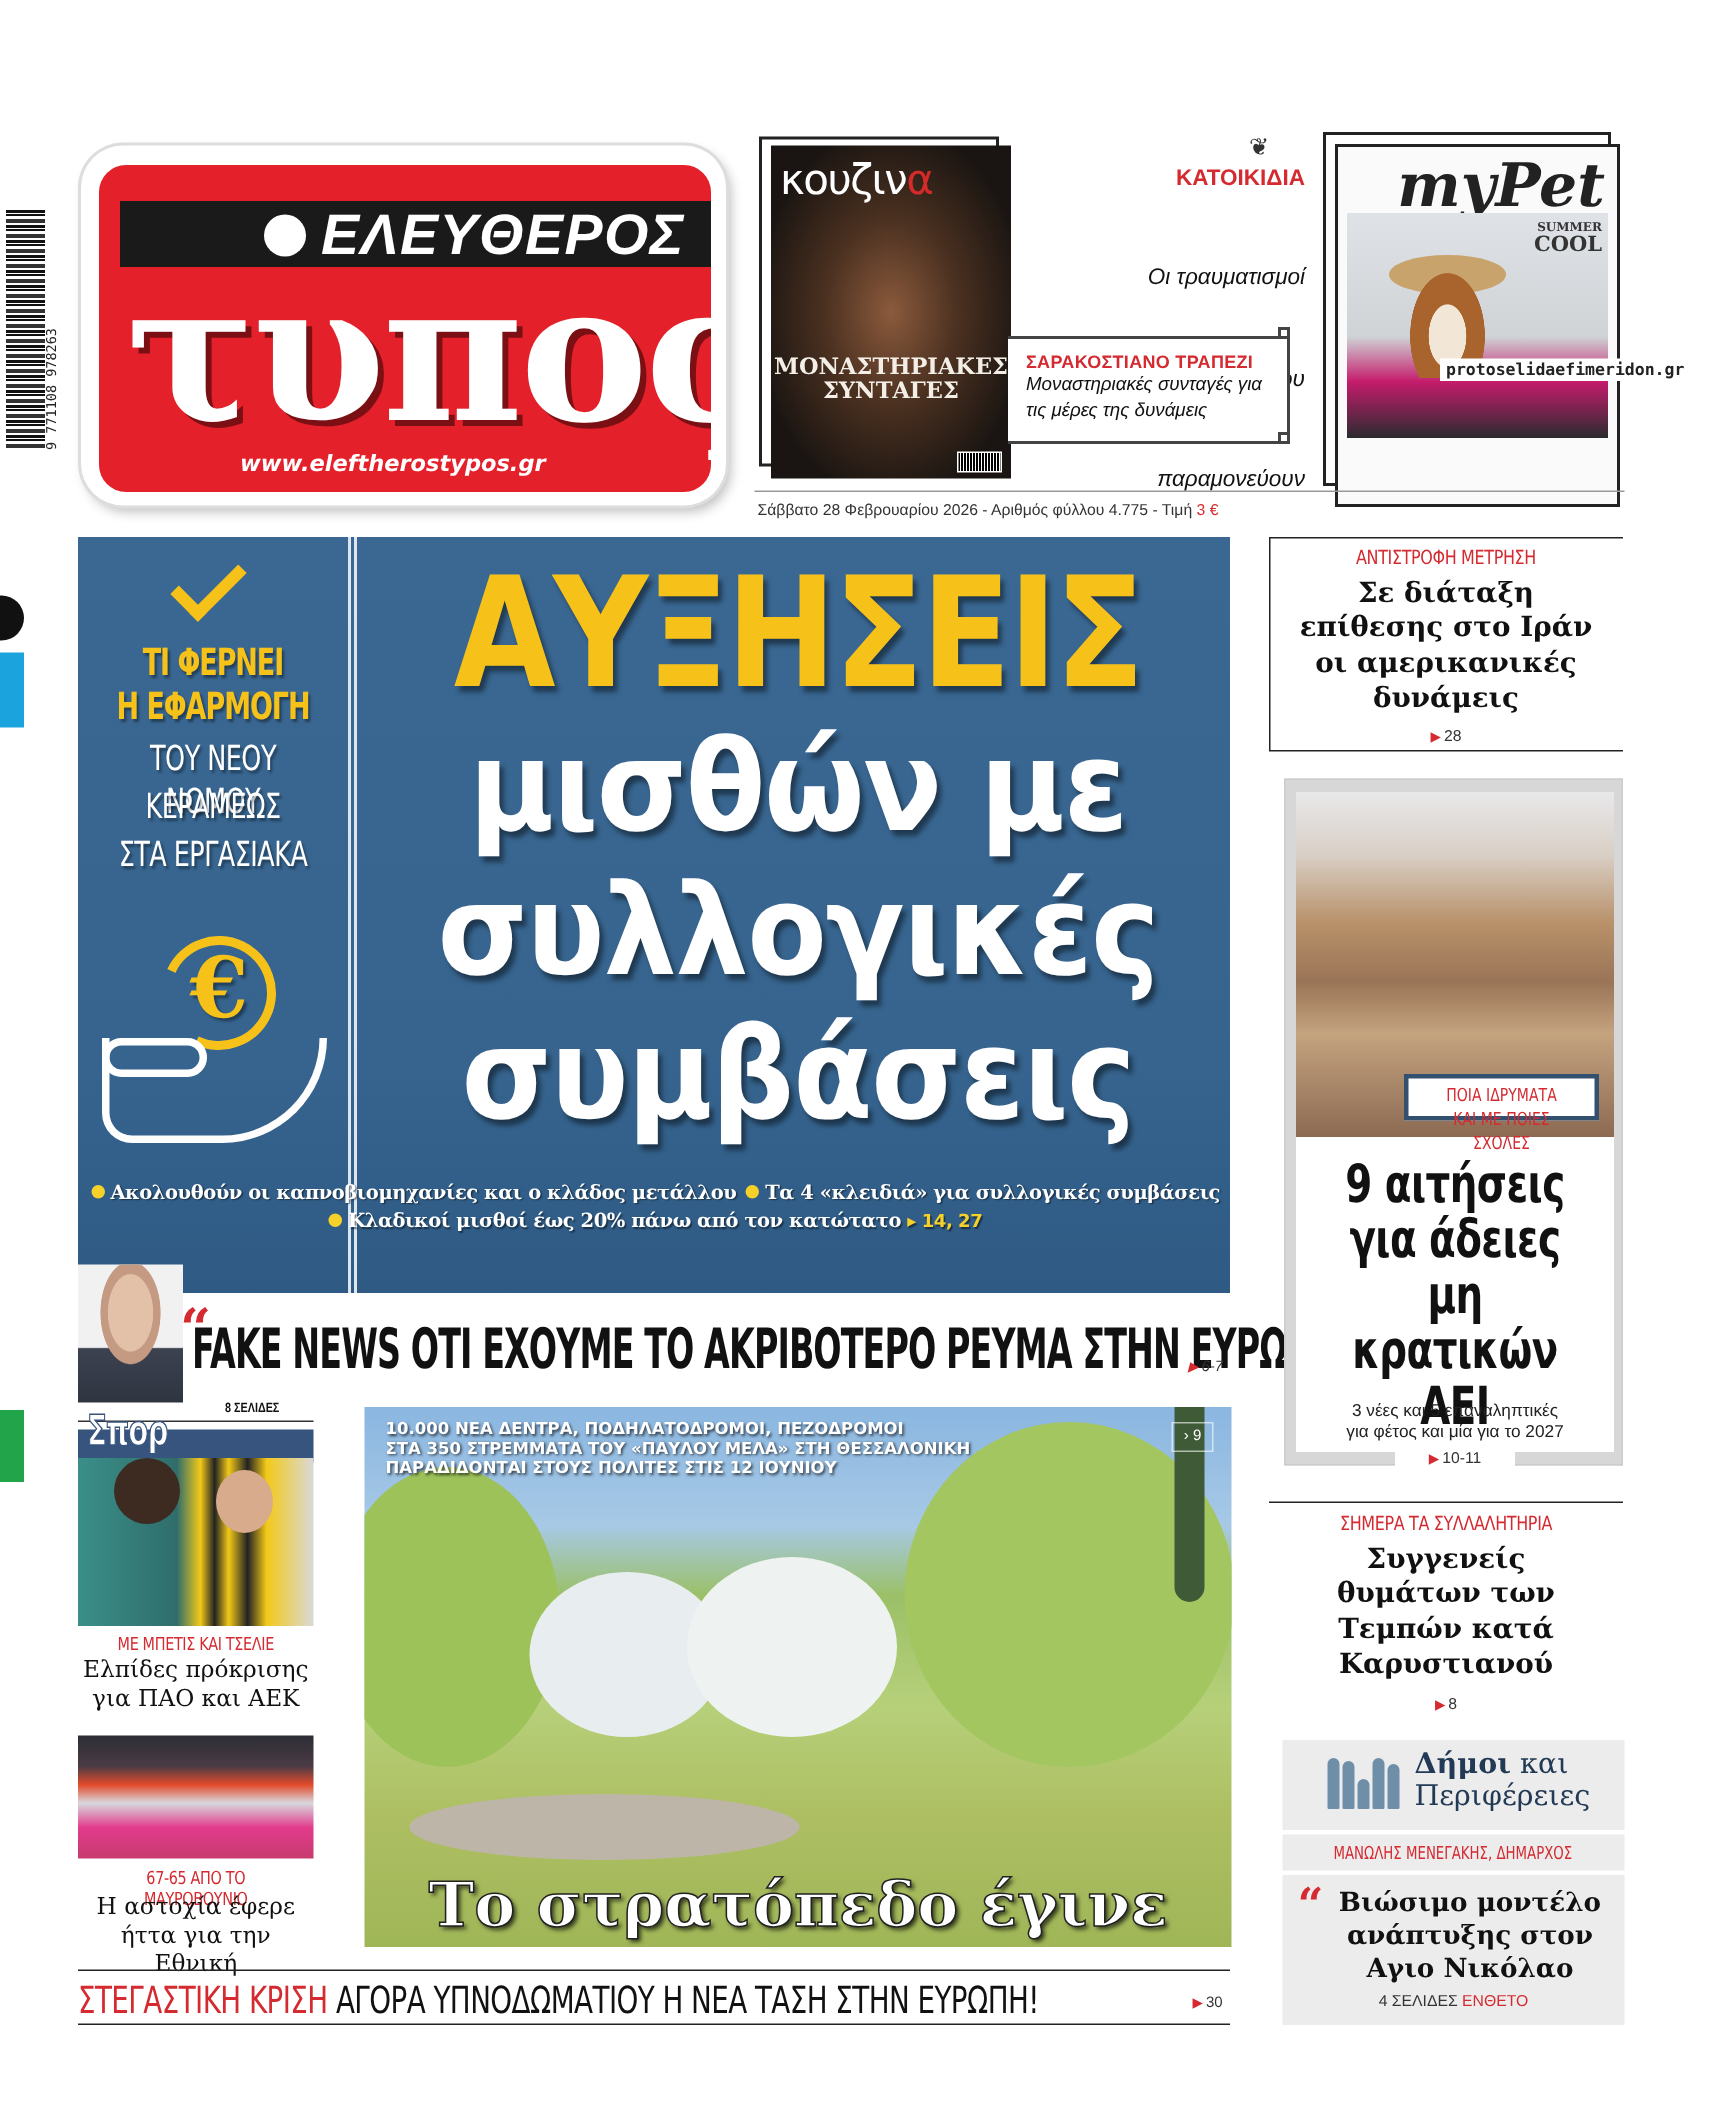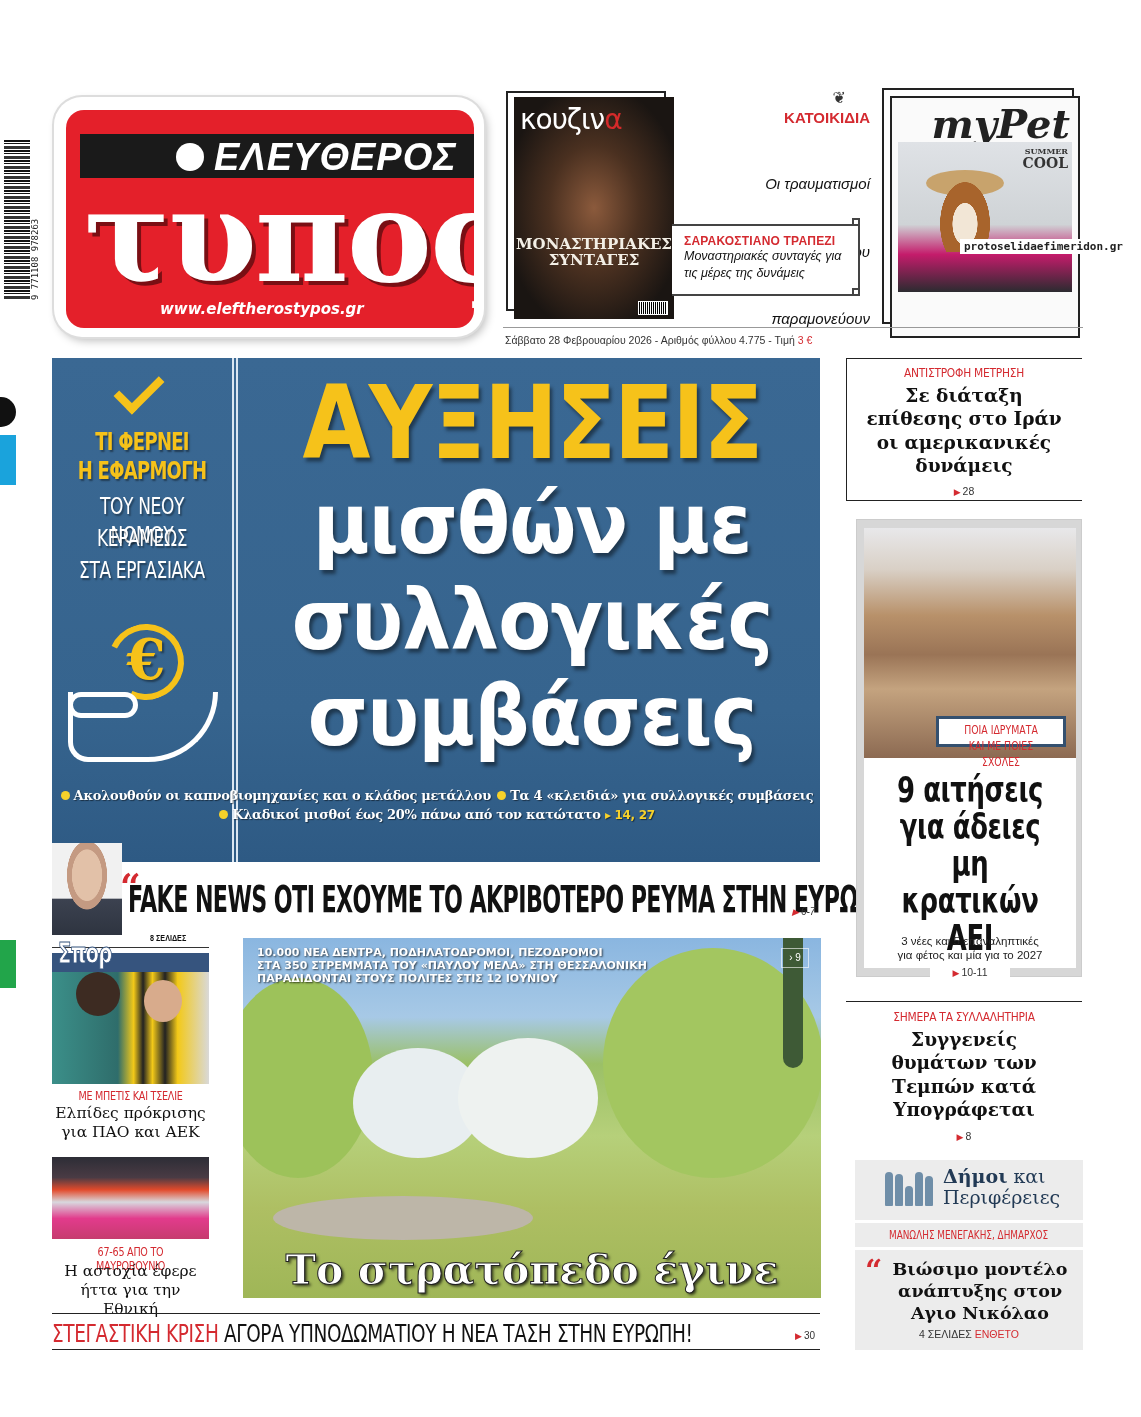--- a/index.html
+++ b/index.html
@@ -467,21 +467,21 @@
   <div>για φέτος και μία για το 2027</div>
 </div>
 <div class="abs aei-ref"><span class="tri">▶</span><span>10-11</span></div>
 
 <div class="rc-line" style="top:1001px;"></div>
 <div class="rc-kicker" style="top:1009px;">ΣΗΜΕΡΑ ΤΑ ΣΥΛΛΑΛΗΤΗΡΙΑ</div>
 <div class="rc-head" style="top:1028px;">
   <div>Συγγενείς</div>
   <div>θυμάτων των</div>
   <div>Τεμπών κατά</div>
-  <div>Υπογράφεται</div>
+  <div>Καρυστιανού</div>
 </div>
 <div class="rc-ref" style="top:1130px;"><span class="tri">▶</span><span>8</span></div>
 
 <div class="abs dimoi-box">
   <div class="dimoi-fam">
     <div class="fig" style="height:34px;"></div>
     <div class="fig" style="height:32px;"></div>
     <div class="fig" style="height:20px;"></div>
     <div class="fig" style="height:34px;"></div>
     <div class="fig" style="height:30px;"></div>

